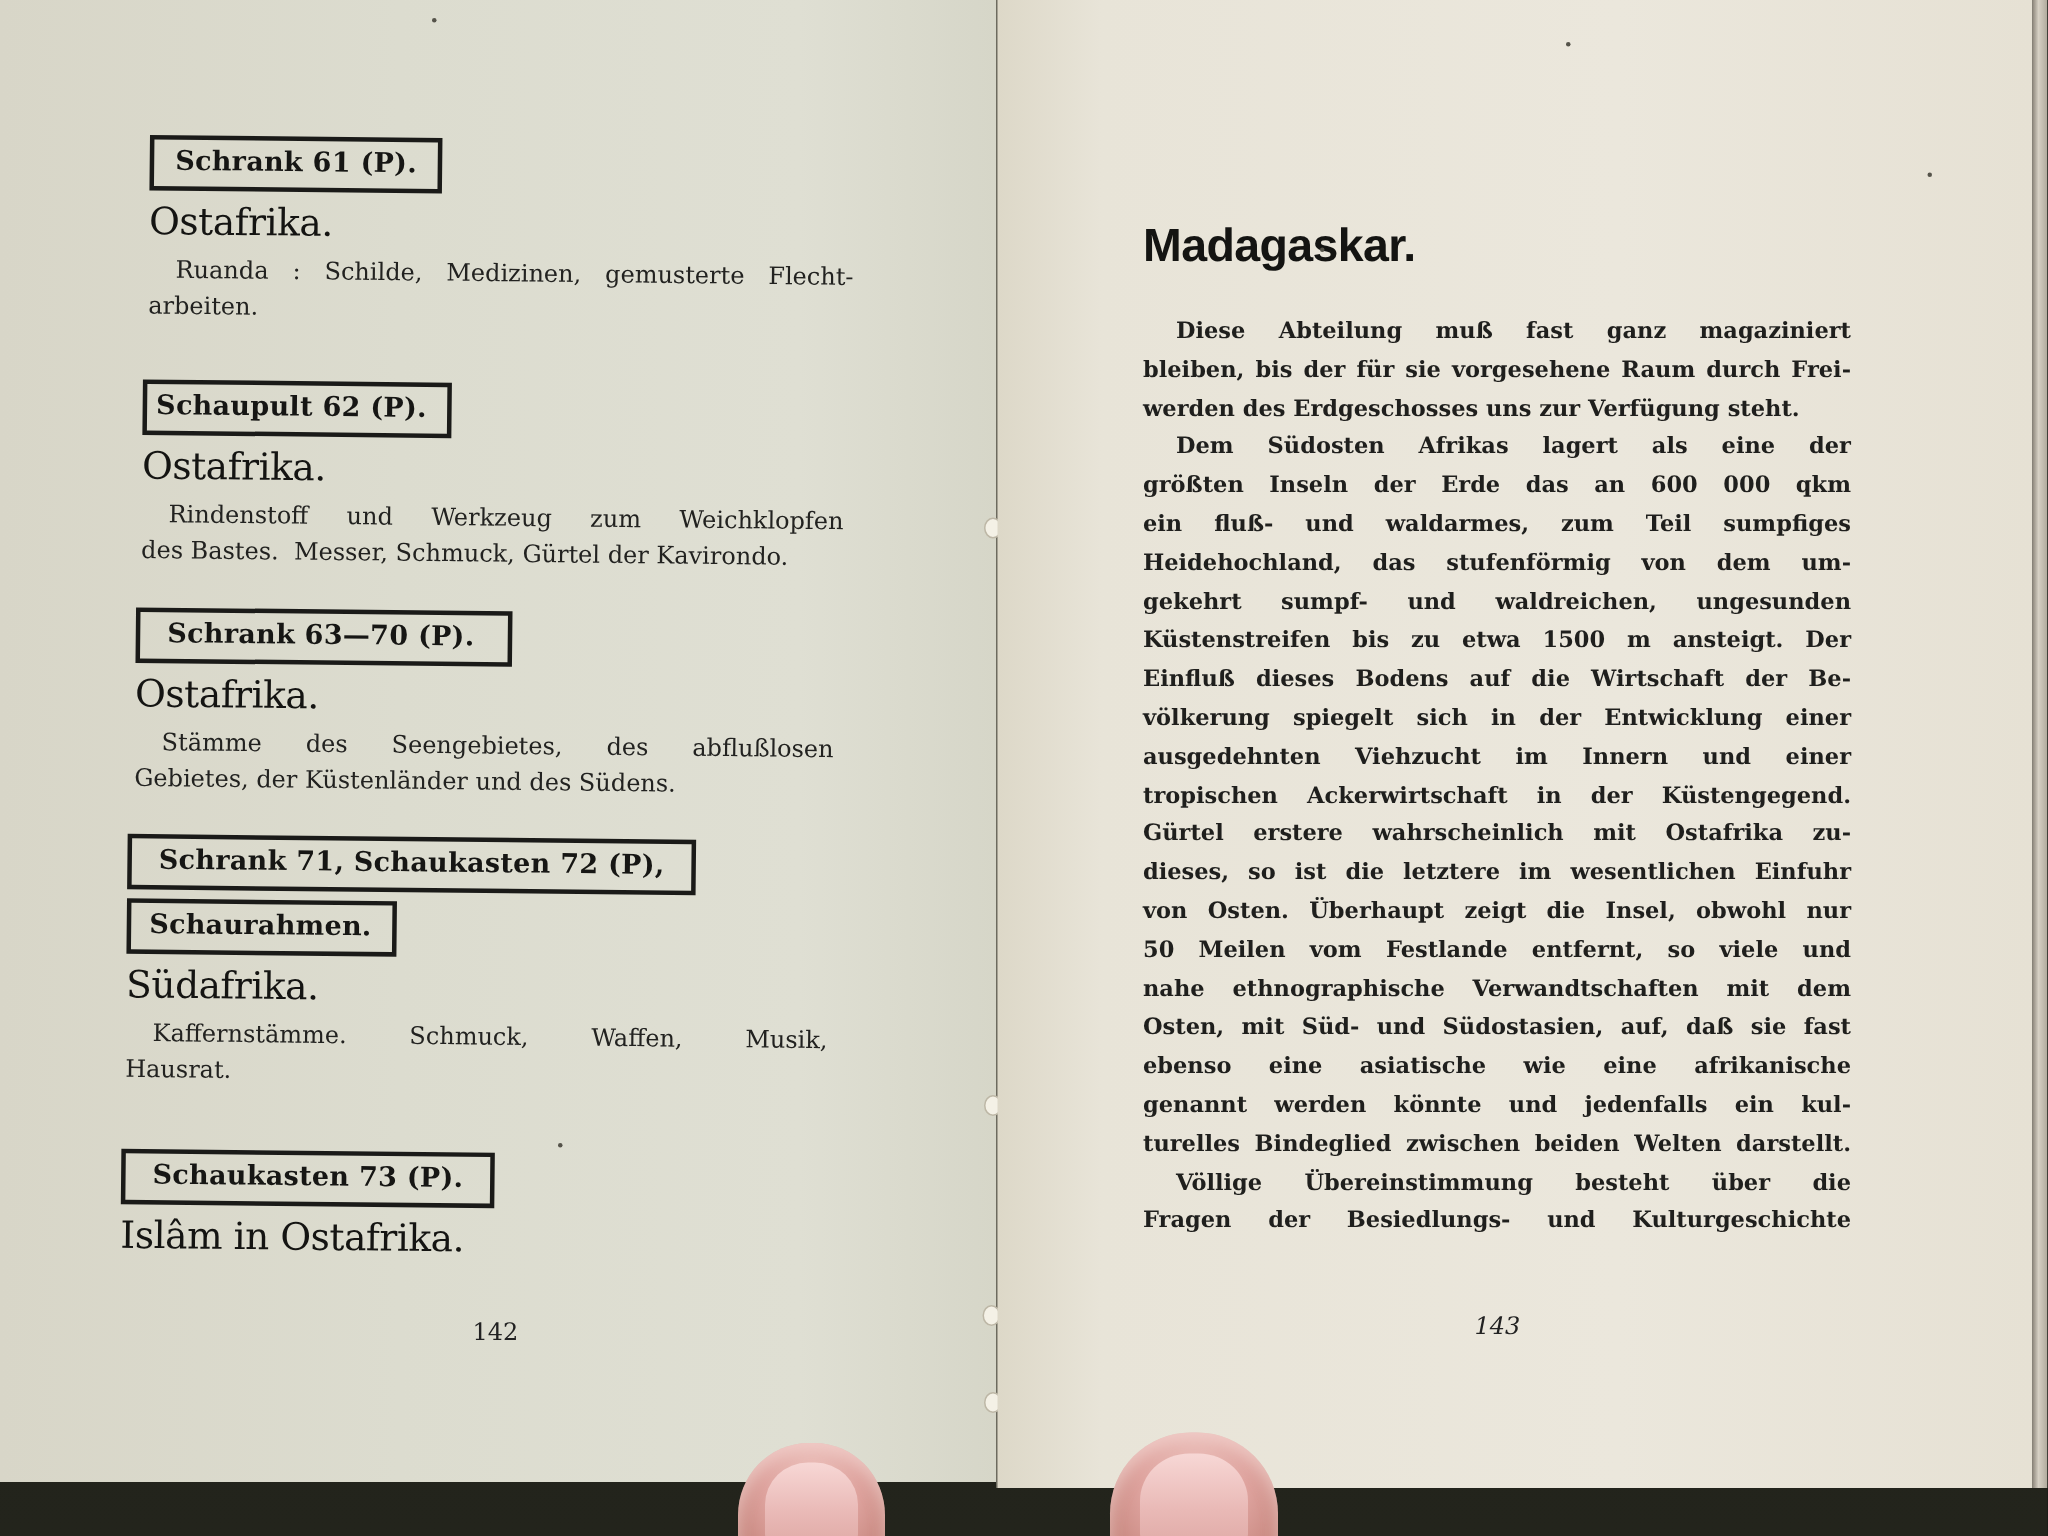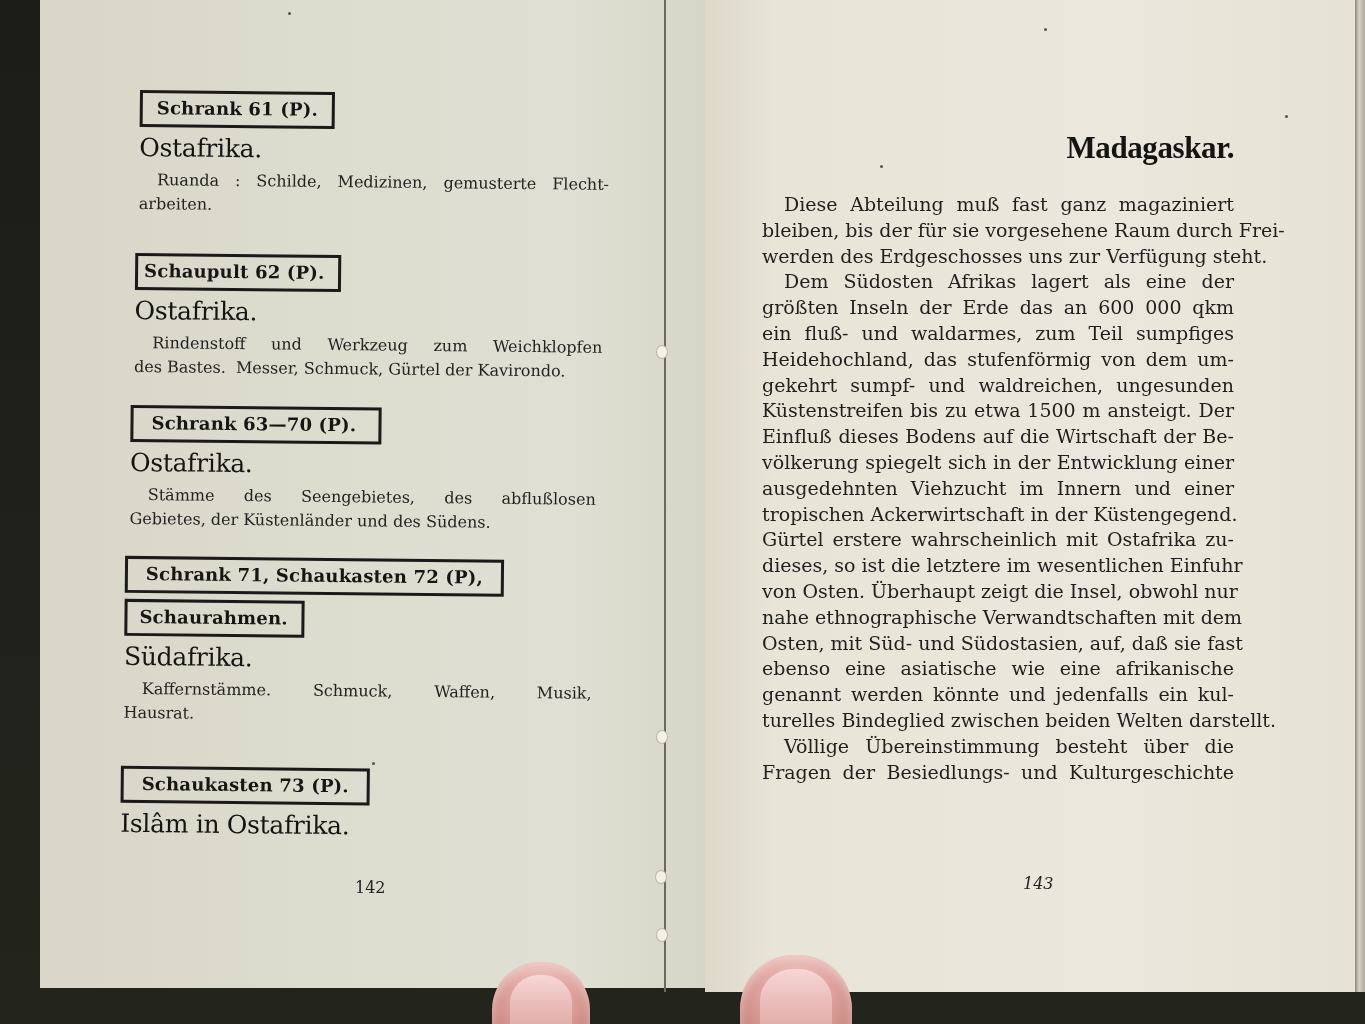--- a/index.html
+++ b/index.html
@@ -22,21 +22,20 @@
       top: 0;
       width: 1365px;
       height: 992px;
     }
     .page {
       position: absolute;
       top: 0;
       height: 992px;
       font-family: "DejaVu Serif", "Liberation Serif", serif;
       color: #1e1e1c;
-      margin-left: 40px;
     }
     .page-left {
       left: 0;
       width: 665px;
       background: linear-gradient(90deg, #d8d6c8 0%, #dcdccf 40%, #dfdfd3 80%, #d6d6c8 100%);
       height: 988px;
     }
     .page-right {
       left: 665px;
       width: 690px;
@@ -110,34 +109,35 @@
     }
 
     
     .right-content {
       position: absolute;
       left: 762px;
       top: 130px;
       width: 472px;
     }
     .chapter-title {
-      text-align: right;
-      font-family: Liberation Serif, serif;
+      text-align: left;
+      font-family: Liberation Sans, sans-serif;
       font-size: 31px;
       color: #141412;
-      margin: 0 0 26px 0;
+      margin: 16px 0 26px 0;
       letter-spacing: -0.4px;
     }
     .body-text {
       font-family: "DejaVu Serif", serif;
-      font-size: 19px;
+      font-size: 15px;
       line-height: 25.8px;
       text-align: justify;
       color: #1f1f1d;
       margin: 0;
+      font-weight: bold;
     }
     .body-text .line {
       display: block;
       text-align: justify;
       text-align-last: justify;
       white-space: nowrap;
       overflow: visible;
     }
     .body-text .line.indent {
       padding-left: 22px;
@@ -257,20 +257,21 @@
         <span class="line">Heidehochland, das stufenförmig von dem um-</span>
         <span class="line">gekehrt sumpf- und waldreichen, ungesunden</span>
         <span class="line">Küstenstreifen bis zu etwa 1500 m ansteigt.  Der</span>
         <span class="line">Einfluß dieses Bodens auf die Wirtschaft der Be-</span>
         <span class="line">völkerung spiegelt sich in der Entwicklung einer</span>
         <span class="line">ausgedehnten Viehzucht im Innern und einer</span>
         <span class="line">tropischen Ackerwirtschaft in der Küstengegend.</span>
         <span class="line">Gürtel erstere wahrscheinlich mit Ostafrika zu-</span>
         <span class="line">dieses, so ist die letztere im wesentlichen Einfuhr</span>
         <span class="line">von Osten.  Überhaupt zeigt die Insel, obwohl nur</span>
+        <span class="line">50 Meilen vom Festlande entfernt, so viele und</span>
         <span class="line">nahe ethnographische Verwandtschaften mit dem</span>
         <span class="line">Osten, mit Süd- und Südostasien, auf, daß sie fast</span>
         <span class="line">ebenso eine asiatische wie eine afrikanische</span>
         <span class="line">genannt werden könnte und jedenfalls ein kul-</span>
         <span class="line">turelles Bindeglied zwischen beiden Welten darstellt.</span>
         <span class="line indent">Völlige Übereinstimmung besteht über die</span>
         <span class="line">Fragen der Besiedlungs- und Kulturgeschichte</span>
       </div>
     </div>
 

